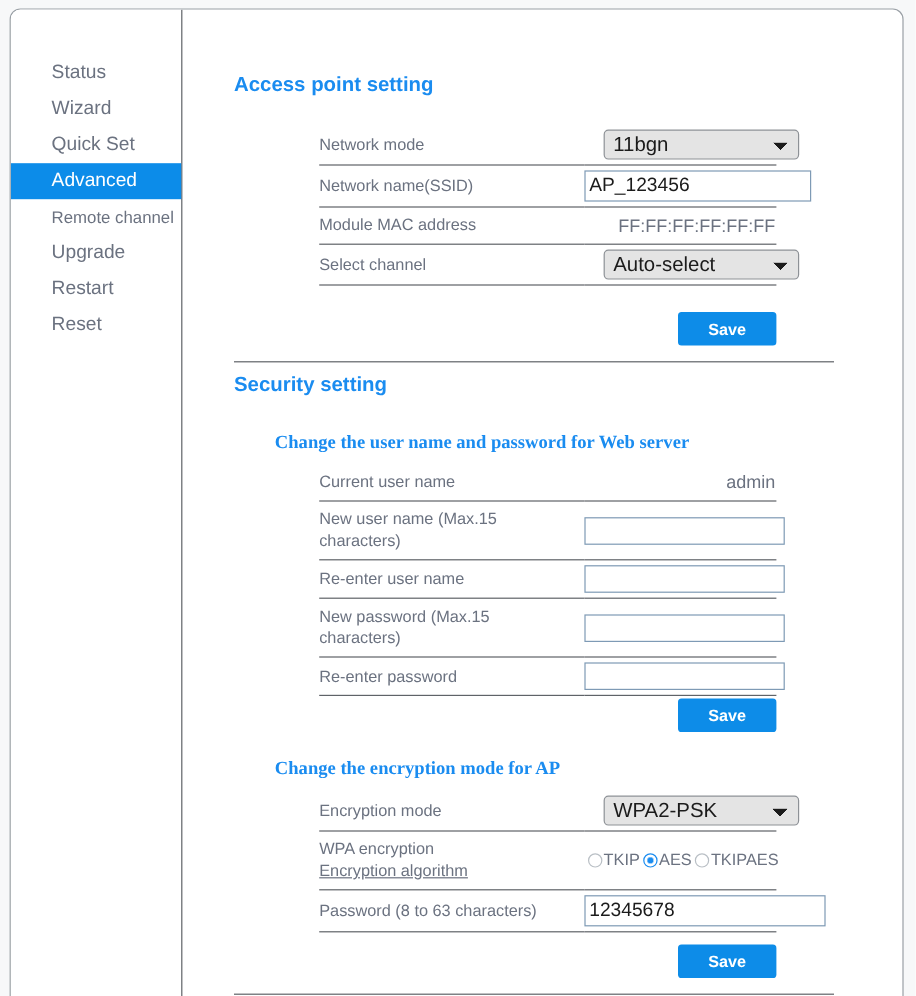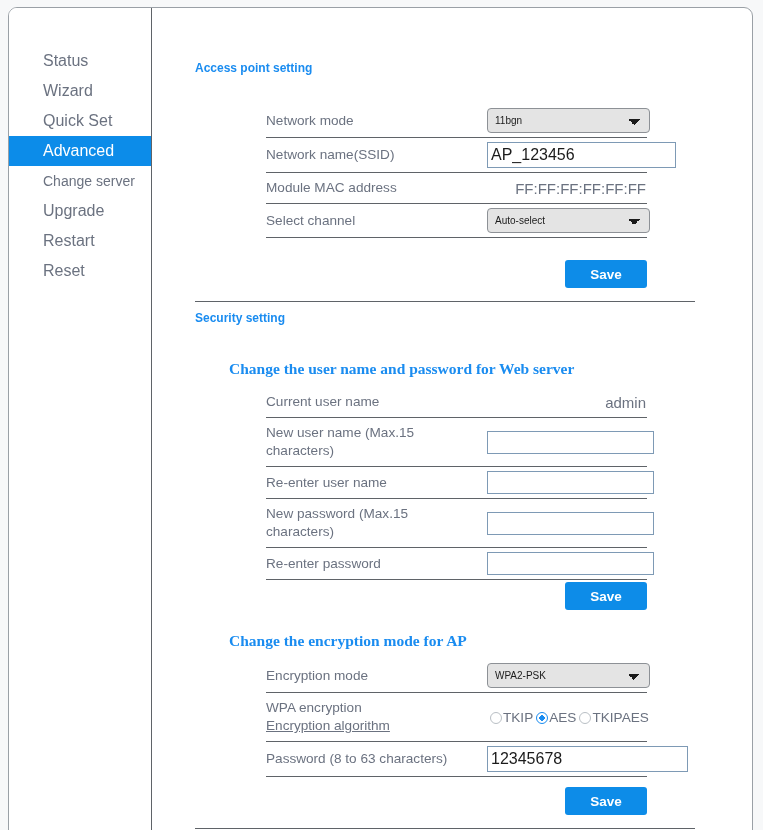--- a/index.html
+++ b/index.html
@@ -69,21 +69,21 @@
   
   .content {
     flex: 1 1 auto;
     position: relative;
     box-sizing: border-box;
     padding: 0;
   }
 
   .section-title {
     color: #1a8cf0;
-    font-size: 12px;
+    font-size: 17px;
     font-weight: bold;
     margin: 0;
     padding: 0;
   }
   .subsection-title {
     color: #1a8cf0;
     font-size: 15.5px;
     font-weight: bold;
     margin: 0;
     padding: 0;
@@ -121,38 +121,39 @@
     color: #6b7280;
     font-size: 15px;
     display: block;
     text-align: right;
     padding-right: 1px;
   }
 
   
   select.ui-select {
     font-family: "Liberation Sans", sans-serif;
-    font-size: 10px;
+    font-size: 17px;
     color: #1b1b1b;
     background: #e4e4e4;
     border: 1px solid #8d9196;
     border-radius: 4px;
     height: 25px;
     padding: 0 4px 0 7px;
     box-sizing: border-box;
     -webkit-appearance: none;
     appearance: none;
     background-image:
       linear-gradient(45deg, transparent 50%, #1b1b1b 50%),
       linear-gradient(135deg, #1b1b1b 50%, transparent 50%);
     background-position:
       calc(100% - 15px) calc(50% + 1px),
       calc(100% - 9px) calc(50% + 1px);
     background-size: 6px 6px, 6px 6px;
     background-repeat: no-repeat;
+    margin-left: 16px;
   }
   input.ui-text {
     font-family: "Liberation Sans", sans-serif;
     font-size: 16px;
     color: #1b1b1b;
     background: #ffffff;
     border: 1px solid #7e9ab5;
     height: 26px;
     padding: 0 3px;
     box-sizing: border-box;
@@ -214,21 +215,21 @@
 </head>
 <body>
 
 <div class="page-frame">
 
   <nav class="sidebar">
     <div class="nav-item level-top">Status</div>
     <div class="nav-item level-top">Wizard</div>
     <div class="nav-item level-top">Quick Set</div>
     <div class="nav-item level-top state-active">Advanced</div>
-    <div class="nav-item level-sub">Change server</div>
+    <div class="nav-item level-sub">Remote channel</div>
     <div class="nav-item level-top">Upgrade</div>
     <div class="nav-item level-top">Restart</div>
     <div class="nav-item level-top">Reset</div>
   </nav>
 
   <main class="content">
 
     <h2 class="section-title blk" style="left:43px; top:53px;">Access point setting</h2>
 
     <table class="form-table blk" style="left:114px; top:96px; width:381px;">

